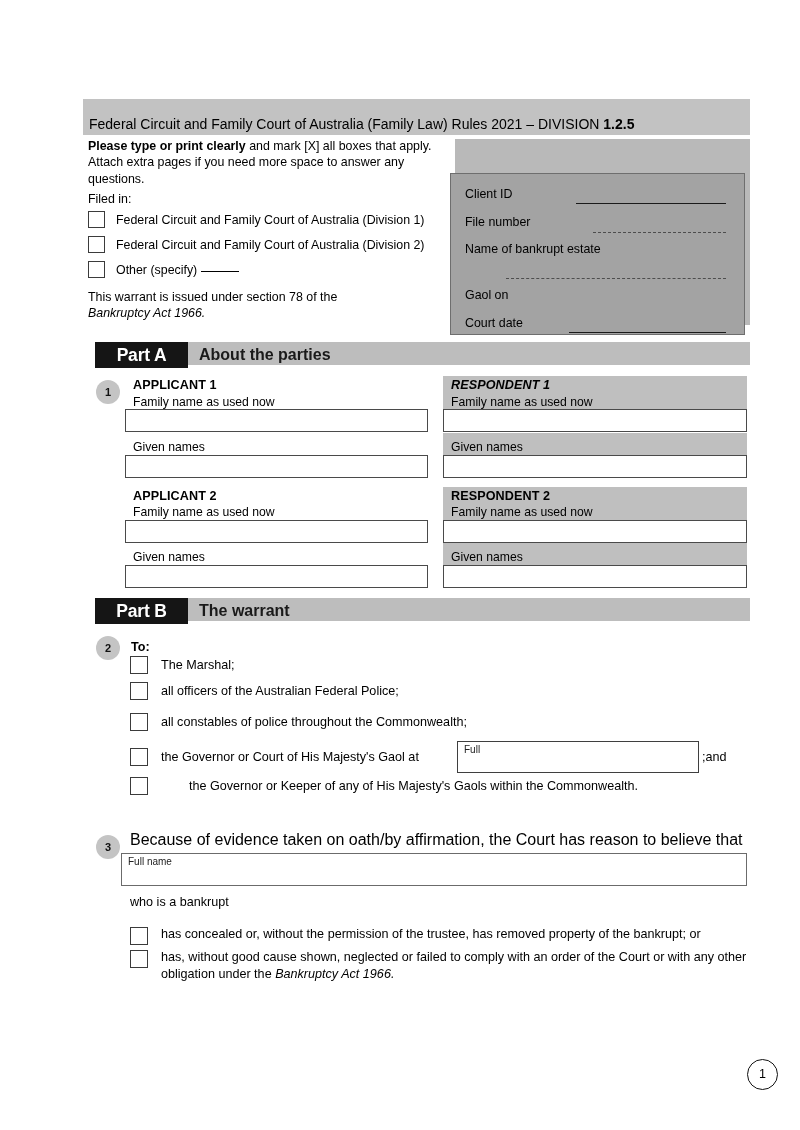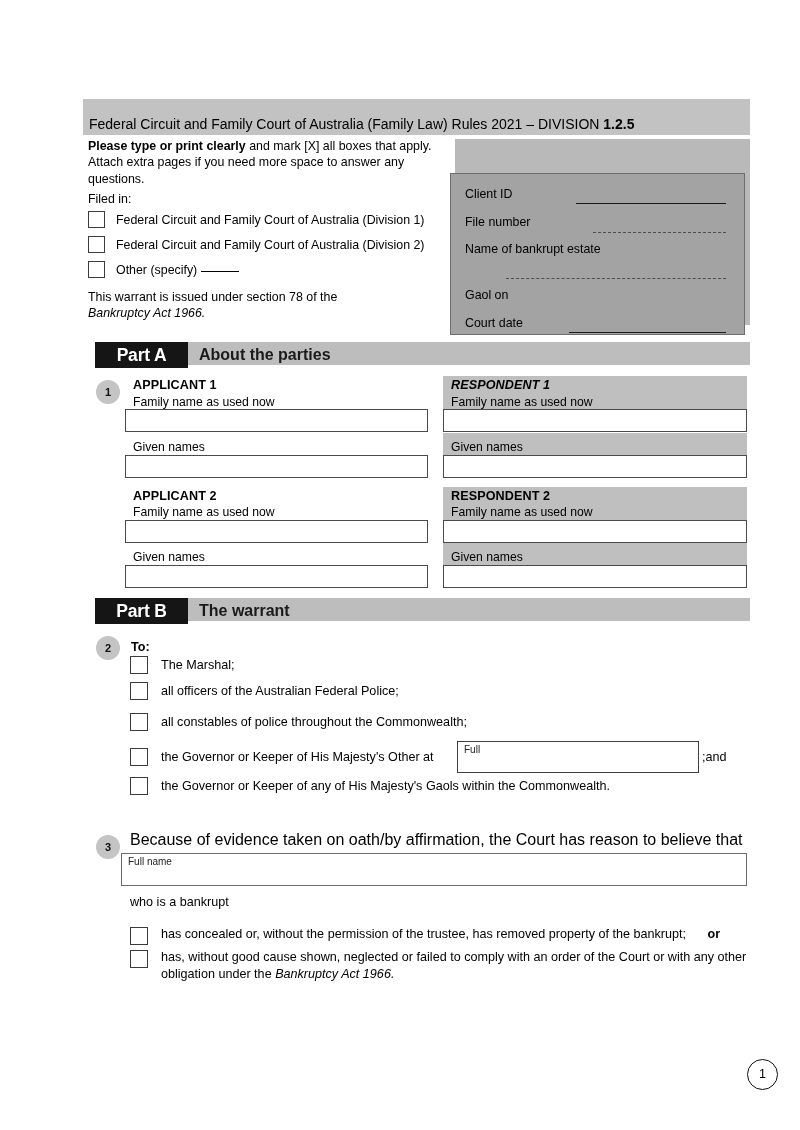--- a/index.html
+++ b/index.html
@@ -298,21 +298,21 @@
     display: flex;
     align-items: flex-start;
   }
   .opt-row .chk { width: 18px; height: 18px; margin-top: 1px; }
   .opt-row .lbl {
     margin-left: 13px;
     font-size: 12.6px;
     line-height: 17px;
     width: 600px;
   }
-  .opt-row .lbl b { font-weight: bold; margin-left: 18px; }
+  .opt-row .lbl b { font-weight: normal; }
   .opt-row .lbl i { font-style: italic; }
 
   
   .page-num {
     position: absolute;
     left: 747px;
     top: 1059px;
     width: 29px;
     height: 29px;
     border: 1.7px solid #111;
@@ -423,27 +423,27 @@
   <div class="to-row" style="top:682px;">
     <span class="chk"></span>
     <span class="lbl">all officers of the Australian Federal Police;</span>
   </div>
   <div class="to-row" style="top:713px;">
     <span class="chk"></span>
     <span class="lbl">all constables of police throughout the Commonwealth;</span>
   </div>
   <div class="to-row" style="top:748px;">
     <span class="chk"></span>
-    <span class="lbl">the Governor or Keeper of His Majesty's Other at</span>
+    <span class="lbl">the Governor or Court of His Majesty's Gaol at</span>
   </div>
   <div class="place-box"></div>
   <div class="place-hint">Full</div>
   <div class="and-text">;and</div>
 
-  <div class="to-row" style="top:777px;">
+  <div class="to-row" style="top:777px;gap:28px;">
     <span class="chk"></span>
     <span class="lbl">the Governor or Keeper of any of His Majesty's Gaols within the Commonwealth.</span>
   </div>
 
   <div class="num-bullet" style="left:96px; top:835px;">3</div>
   <div class="stmt3">Because of evidence taken on oath/by affirmation, the Court has reason to believe that</div>
   <div class="fullname-box"></div>
   <div class="fullname-hint">Full name</div>
   <div class="who-bankrupt">who is a bankrupt</div>
 

